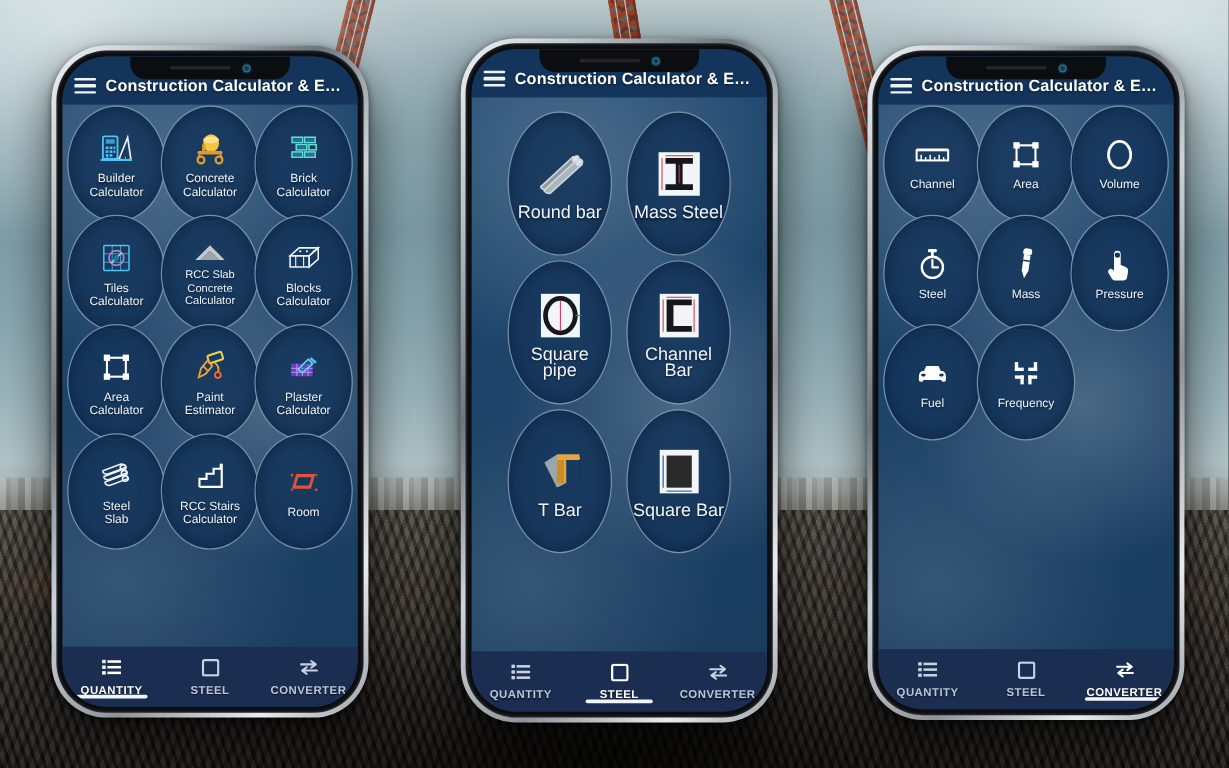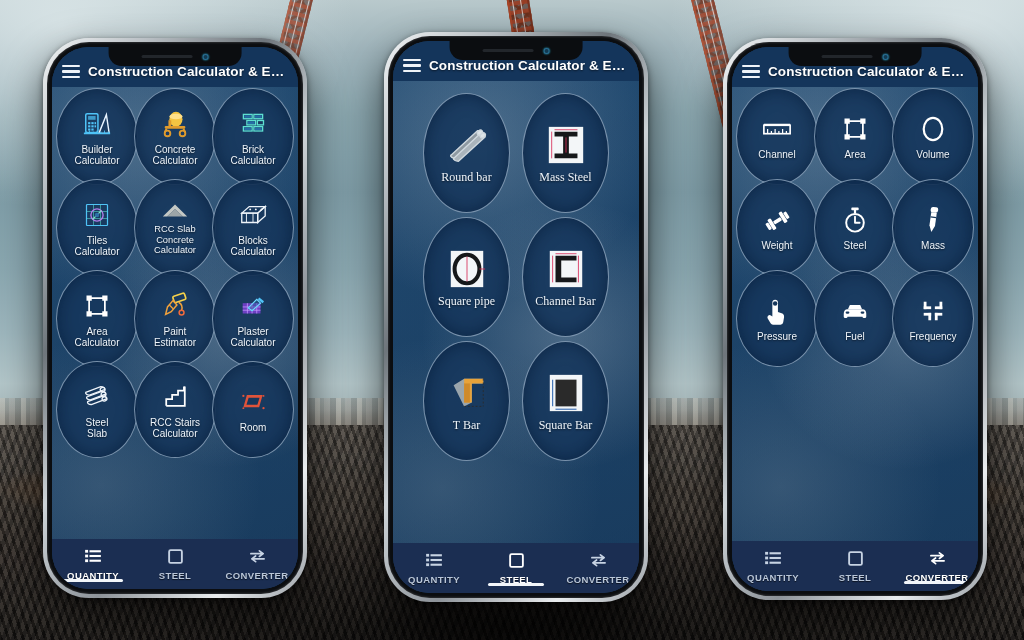--- a/index.html
+++ b/index.html
@@ -184,21 +184,21 @@
   .grid.cols2 .cell { height: 120px; margin: 2px 6px; }
 
   .cell .ico { display:flex; align-items:center; justify-content:center; margin-bottom: 3px; }
   .grid.cols3 .cell .ico { height: 34px; }
   .grid.cols2 .cell .ico { height: 46px; }
   .cell .lbl {
     color:#eef4fa; font-size: 10px; line-height: 11.5px; font-weight: 400;
     text-shadow: 0 1px 2px rgba(0,0,0,.6);
     max-width: 92%;
   }
-  .grid.cols2 .cell .lbl { font-size: 12px; line-height: 13px; font-family: Liberation Serif, serif; }
+  .grid.cols2 .cell .lbl { font-size: 15px; line-height: 13px; }
 
   
   .bottomnav {
     flex: 0 0 auto; position: relative; z-index: 6;
     background: #1b2e52;
     padding: 9px 0 4px 0;
     display:flex;
   }
   .navitem {
     flex:1; display:flex; flex-direction:column; align-items:center; gap:6px;
@@ -690,34 +690,20 @@
 
             <div class="cell">
               <div class="ico">
                 <svg width="26" height="28" viewBox="0 0 28 30">
                     <ellipse cx="14" cy="15" rx="10" ry="12" fill="none" stroke="#ffffff" stroke-width="2.4"></ellipse>
                   </svg>
               </div>
               <div class="lbl">Volume</div>
             </div>
 
-            <div class="cell">
-              <div class="ico">
-                <svg width="30" height="28" viewBox="0 0 32 30">
-                  <g transform="rotate(-32 16 15)" fill="#ffffff">
-                    <rect x="3" y="12" width="3.5" height="8" rx="1"></rect>
-                      <rect x="7" y="9.5" width="4" height="13" rx="1.2"></rect>
-                    <rect x="11.5" y="14" width="9" height="4" rx="1"></rect>
-                    <rect x="21" y="9.5" width="4" height="13" rx="1.2"></rect>
-                      <rect x="25.5" y="12" width="3.5" height="8" rx="1"></rect>
-                  </g>
-                </svg>
-              </div>
-              <div class="lbl">Weight</div>
-            </div>
 
             <div class="cell">
               <div class="ico">
                 <svg width="26" height="30" viewBox="0 0 28 32">
                   <circle cx="14" cy="19" r="9.5" fill="none" stroke="#ffffff" stroke-width="2.1"></circle>
                   <rect x="10" y="2.5" width="8" height="3" rx="1" fill="#ffffff"></rect>
                   <rect x="12.8" y="5" width="2.4" height="4" fill="#ffffff"></rect>
                   <path d="M14 19 V12.5 M14 19 H19" stroke="#ffffff" stroke-width="2" stroke-linecap="round"></path>
                 </svg>
               </div>

